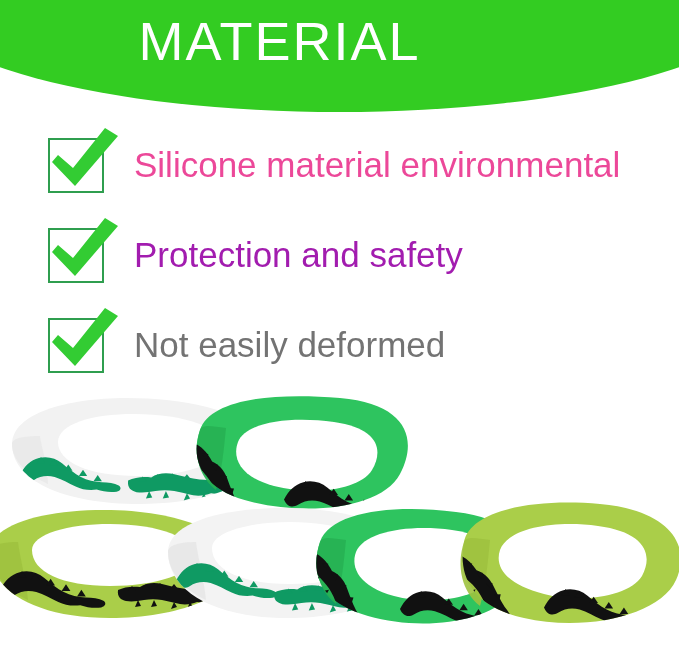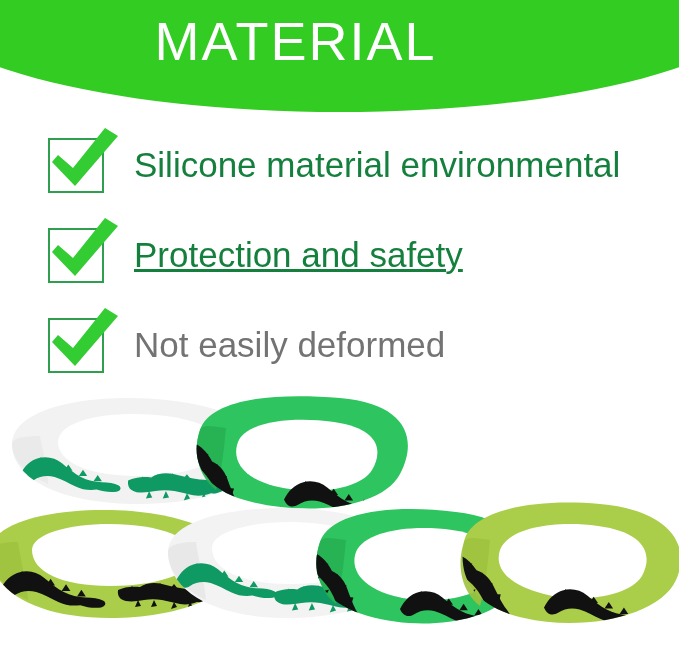--- a/index.html
+++ b/index.html
@@ -24,21 +24,20 @@
   }
   .banner-title{
     position:absolute;left:0;top:14px;width:559px;
     text-align:center;
     color:#ffffff;
     font-size:54px;
     letter-spacing:2px;
     font-weight:400;
     line-height:1;
     font-family:"Liberation Sans", sans-serif;
-    padding-left:16px;
   }
 
   
   .features{
     position:absolute;left:0;top:120px;width:679px;
   }
   .feature-row{
     position:relative;
     height:90px;
     display:flex;
@@ -91,31 +90,31 @@
 
   <div class="features">
 
     <div class="feature-row">
       <div class="checkbox-wrap">
         <div class="checkbox-box" style="border-color: rgb(47, 158, 79);"></div>
         <svg class="checkmark" viewBox="0 0 80 78">
           <path d="M10 40 L16 33 L31 46 L63 6 L76 14 L33 64 Z" fill="#33cc33"></path>
         </svg>
       </div>
-      <div class="feature-text" style="color: #15803d;">Silicone material environmental</div>
+      <div class="feature-text" style="color: #ec4899;">Silicone material environmental</div>
     </div>
 
     <div class="feature-row">
       <div class="checkbox-wrap">
         <div class="checkbox-box" style="border-color: rgb(47, 158, 79);"></div>
         <svg class="checkmark" viewBox="0 0 80 78">
           <path d="M10 40 L16 33 L31 46 L63 6 L76 14 L33 64 Z" fill="#33cc33"></path>
         </svg>
       </div>
-      <div class="feature-text" style="color: #15803d; text-decoration: underline;">Protection and safety</div>
+      <div class="feature-text" style="color: #a21caf;">Protection and safety</div>
     </div>
 
     <div class="feature-row">
       <div class="checkbox-wrap">
         <div class="checkbox-box" style="border-color: rgb(47, 158, 79);"></div>
         <svg class="checkmark" viewBox="0 0 80 78">
           <path d="M10 40 L16 33 L31 46 L63 6 L76 14 L33 64 Z" fill="#33cc33"></path>
         </svg>
       </div>
       <div class="feature-text" style="color: #737373;">Not easily deformed</div>

